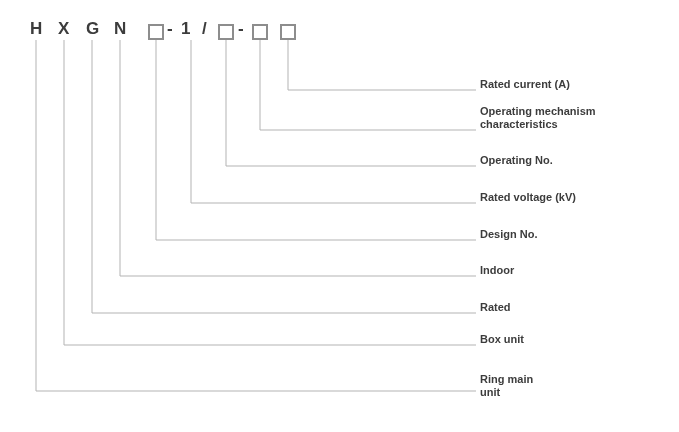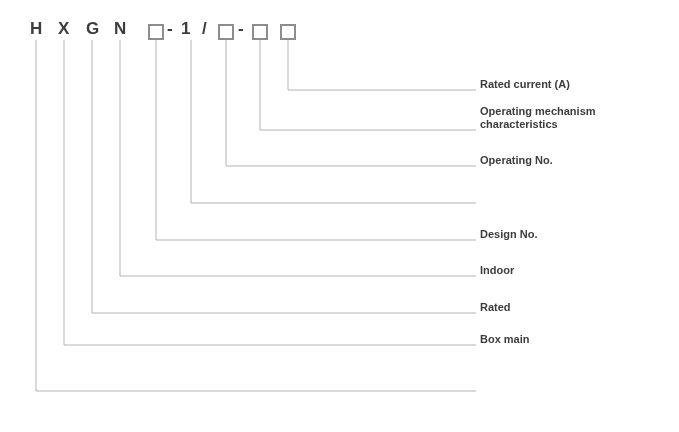--- a/index.html
+++ b/index.html
@@ -78,18 +78,20 @@
     <path d="M 156 40 V 240 H 476"></path>
     <path d="M 120 40 V 276 H 476"></path>
     <path d="M 92  40 V 313 H 476"></path>
     <path d="M 64  40 V 345 H 476"></path>
     <path d="M 36  40 V 391 H 476"></path>
   </svg>
 
   <div class="lbl" style="top:78px">Rated current (A)</div>
   <div class="lbl" style="top:105px; width:128px">Operating mechanism characteristics</div>
   <div class="lbl" style="top:154px">Operating No.</div>
+  <div class="lbl" style="top:191px">Rated voltage (kV)</div>
   <div class="lbl" style="top:228px">Design No.</div>
   <div class="lbl" style="top:264px">Indoor</div>
   <div class="lbl" style="top:301px">Rated</div>
-  <div class="lbl" style="top:333px">Box main</div>
+  <div class="lbl" style="top:333px">Box unit</div>
+  <div class="lbl" style="top:373px; width:62px">Ring main unit</div>
 
 </div>
 
 </body></html>

